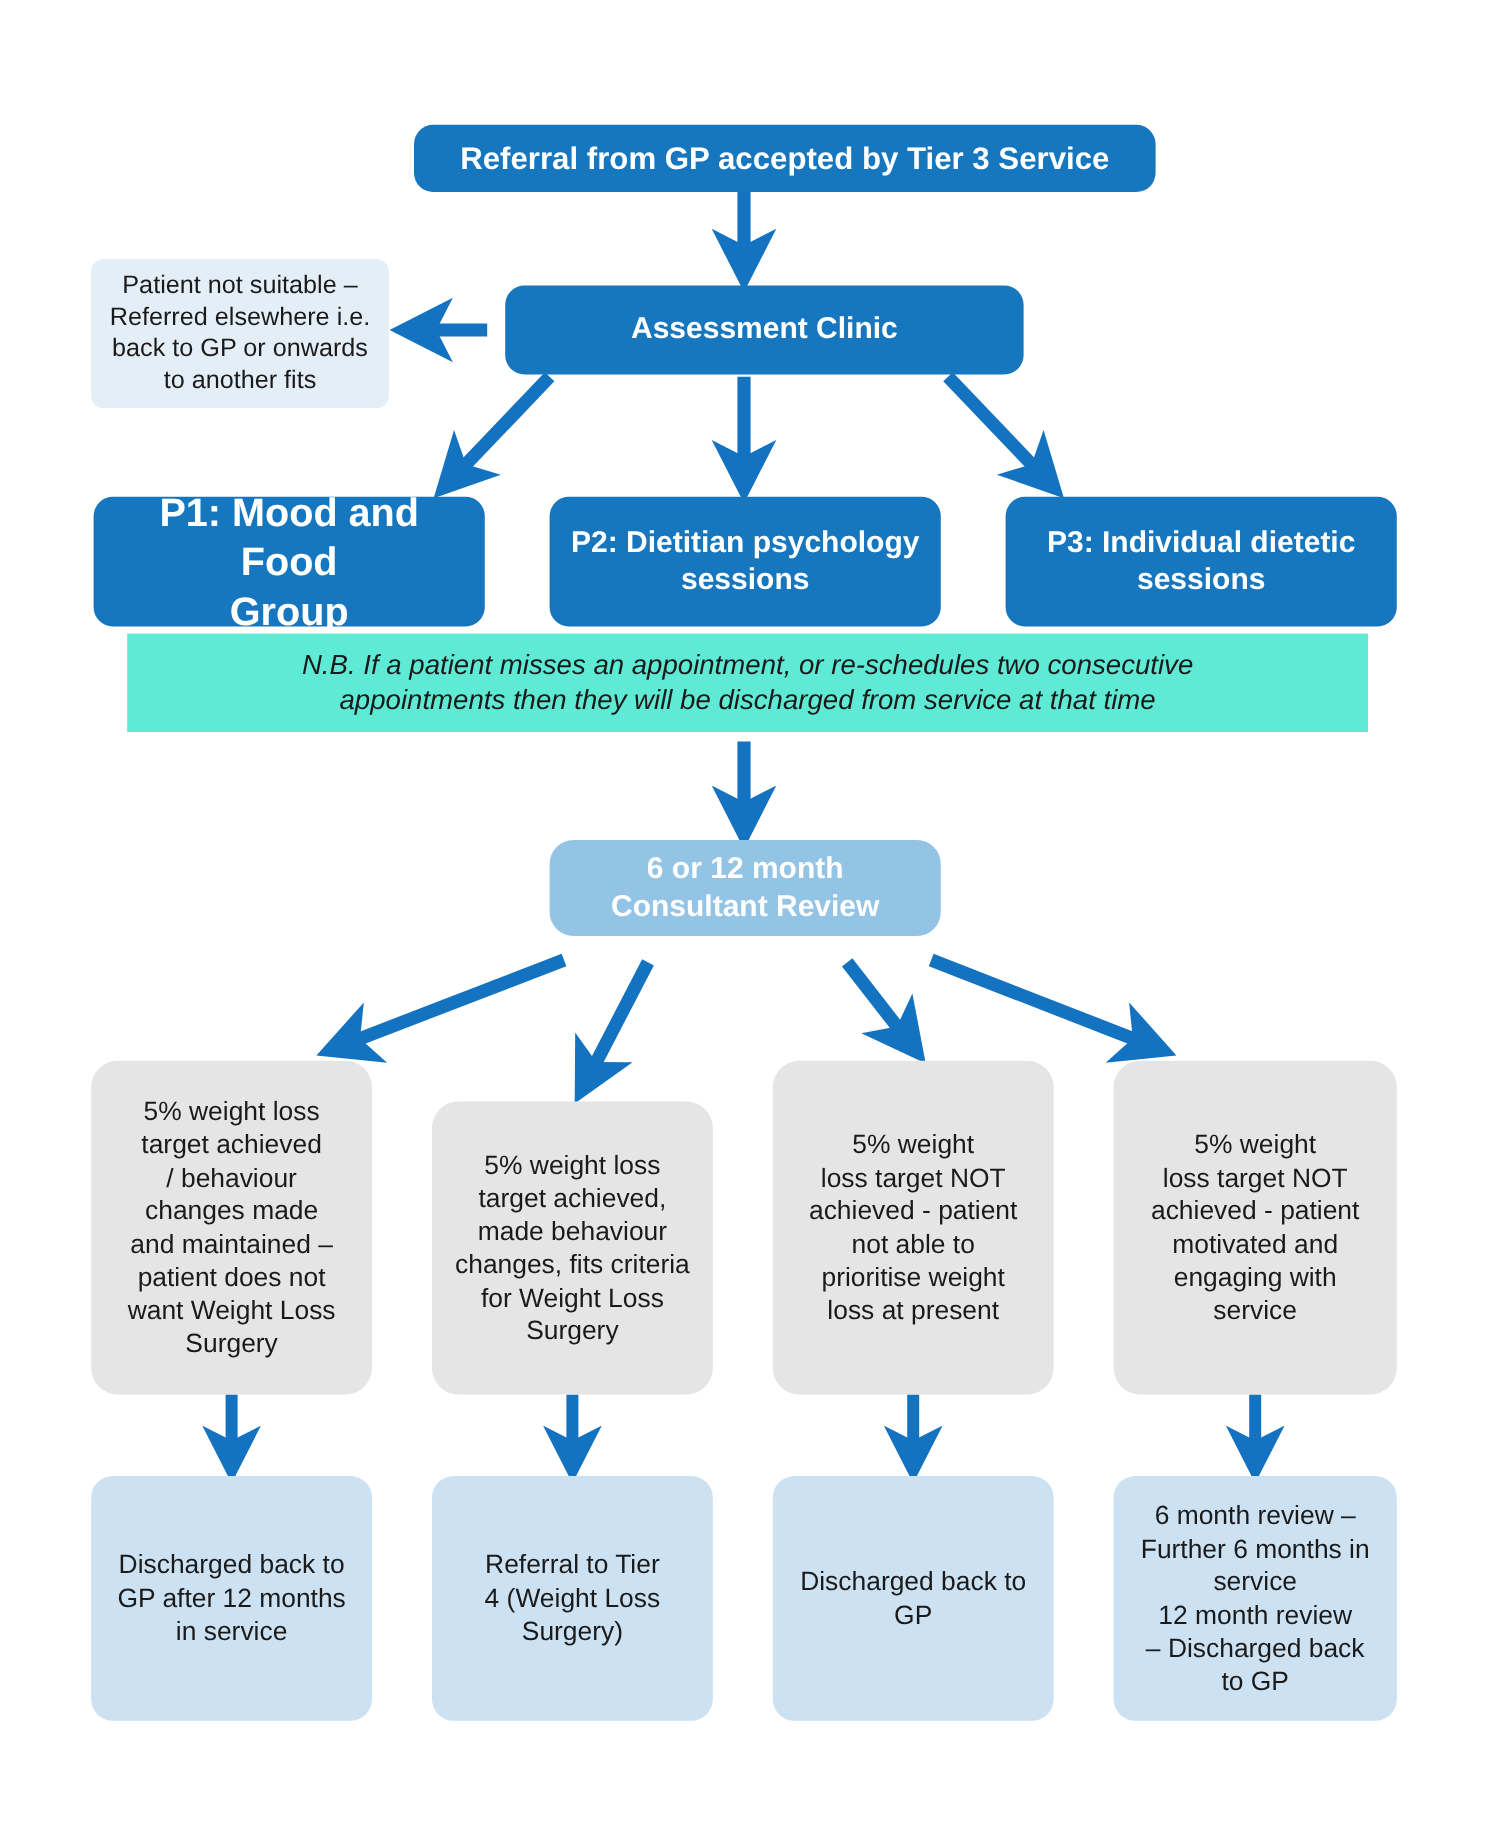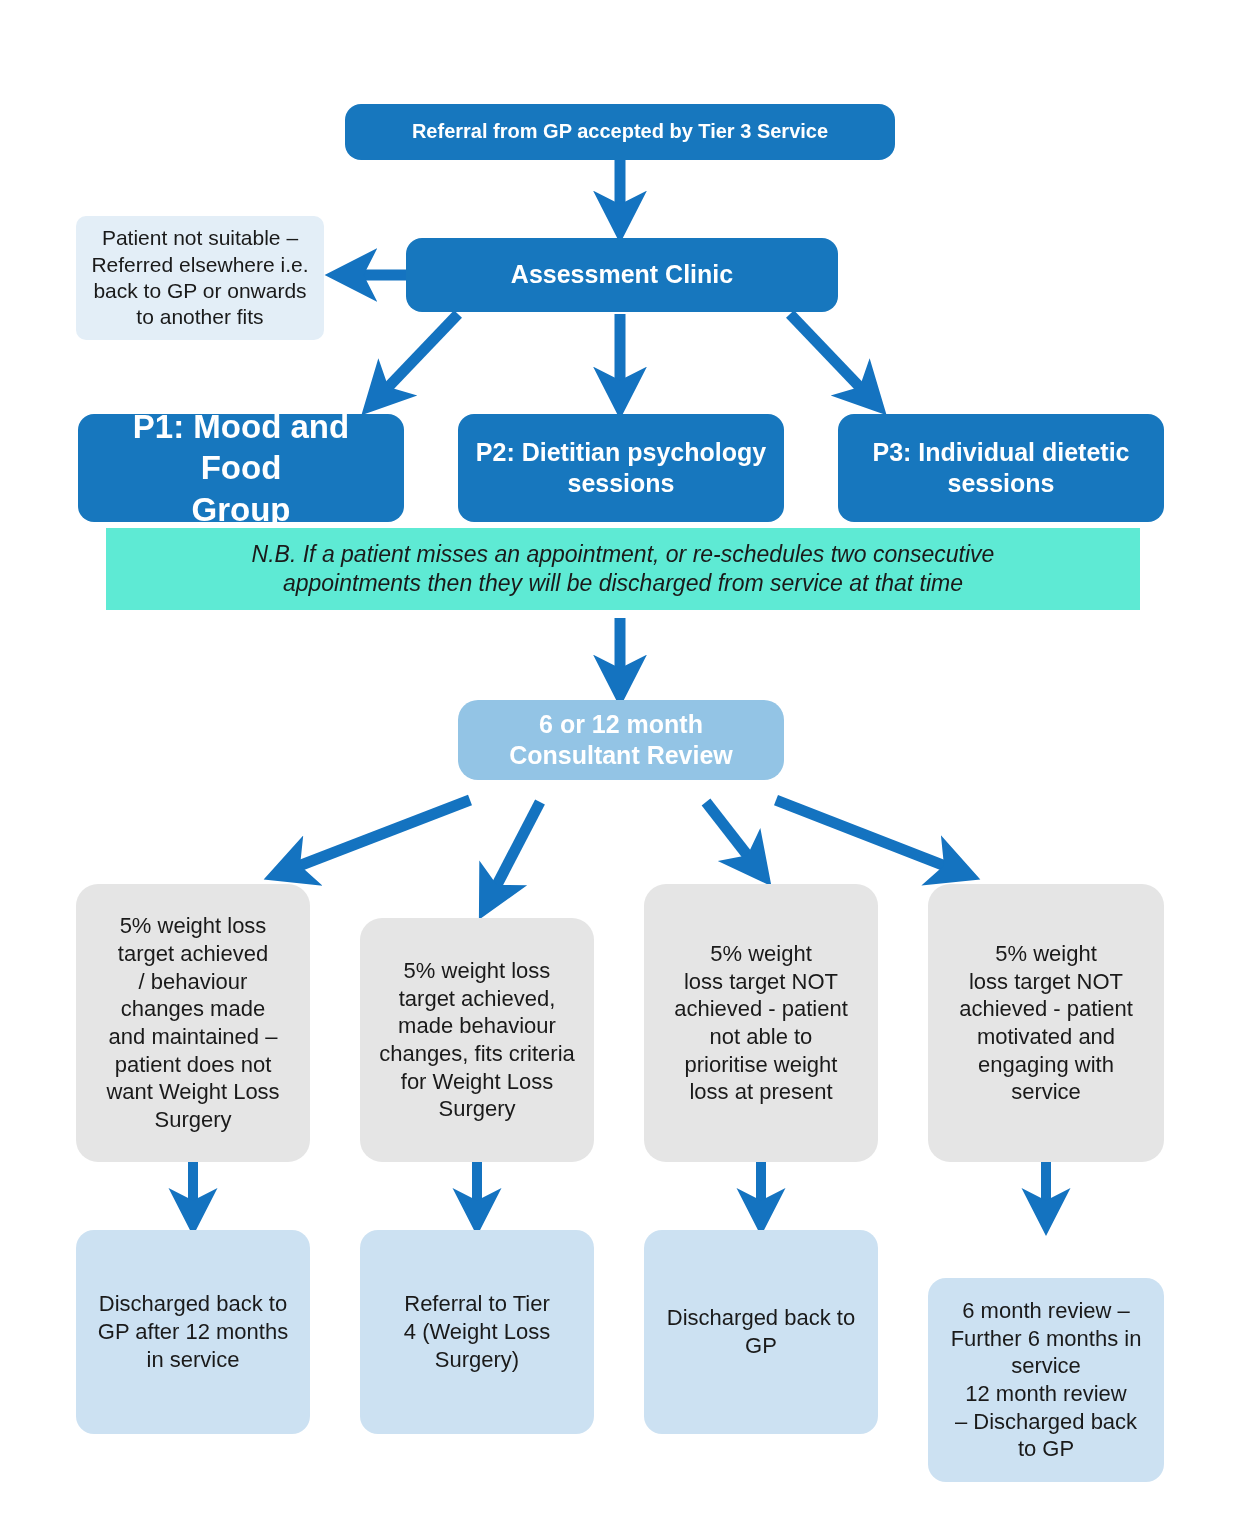--- a/index.html
+++ b/index.html
@@ -75,43 +75,43 @@
     font-weight: normal;
     border-radius: 10px;
   }
   .n-banner {
     background: #5eead4;
     color: #1a1a1a;
     font-style: italic;
     border-radius: 0;
   }
 
-  #node-referral       { left: 345px;  top: 104px;  width: 550px; height: 56px;  font-size: 20px; }
+  #node-referral       { left: 345px;  top: 104px;  width: 618px; height: 56px;  font-size: 26px; }
   #node-not-suitable   { left: 76px;   top: 216px;  width: 248px; height: 124px; font-size: 21px; padding: 6px 10px; }
-  #node-assessment     { left: 406px;  top: 238px;  width: 432px; height: 74px;  font-size: 24px; flex-direction: row; }
+  #node-assessment     { left: 421px;  top: 238px;  width: 432px; height: 74px;  font-size: 24px; flex-direction: row; }
   #node-assessment .title { font-weight: bold; font-size: 25px; }
   #node-assessment .sub   { font-weight: normal; font-size: 24px; }
 
   #node-p1 { left: 78px;  top: 414px; width: 326px; height: 108px; font-size: 33px; padding: 0 14px; }
   #node-p2 { left: 458px; top: 414px; width: 326px; height: 108px; font-size: 25px; padding: 0 14px; }
   #node-p3 { left: 838px; top: 414px; width: 326px; height: 108px; font-size: 25px; padding: 0 14px; }
 
   #node-nb { left: 106px; top: 528px; width: 1034px; height: 82px; font-size: 23px; padding: 0 24px; }
 
   #node-review { left: 458px; top: 700px; width: 326px; height: 80px; font-size: 25px; }
 
   #node-o1 { left: 76px;  top: 884px; width: 234px; height: 278px; font-size: 22px; padding: 0 12px; }
   #node-o2 { left: 360px; top: 918px; width: 234px; height: 244px; font-size: 22px; padding: 0 10px; }
   #node-o3 { left: 644px; top: 884px; width: 234px; height: 278px; font-size: 22px; padding: 0 14px; }
   #node-o4 { left: 928px; top: 884px; width: 236px; height: 278px; font-size: 22px; padding: 0 12px; }
 
   #node-d1 { left: 76px;  top: 1230px; width: 234px; height: 204px; font-size: 22px; padding: 0 10px; }
   #node-d2 { left: 360px; top: 1230px; width: 234px; height: 204px; font-size: 22px; padding: 0 14px; }
   #node-d3 { left: 644px; top: 1230px; width: 234px; height: 204px; font-size: 22px; padding: 0 12px; }
-  #node-d4 { left: 928px; top: 1230px; width: 236px; height: 204px; font-size: 22px; padding: 0 8px; margin-top: 48px; }
+  #node-d4 { left: 928px; top: 1230px; width: 236px; height: 204px; font-size: 22px; padding: 0 8px; }
 </style>
 </head>
 <body>
 
 <div id="canvas">
 
   <svg id="arrow-layer" viewBox="0 0 1240 1535" width="1240" height="1535" aria-hidden="true">
     <defs>
       <marker id="ah" markerWidth="5.2" markerHeight="5.2" refX="3.4" refY="2.6" orient="auto" markerUnits="strokeWidth">
         <path d="M0,0.15 L4.8,2.6 L0,5.05 L1.25,2.6 Z" fill="#1473c0"></path>

